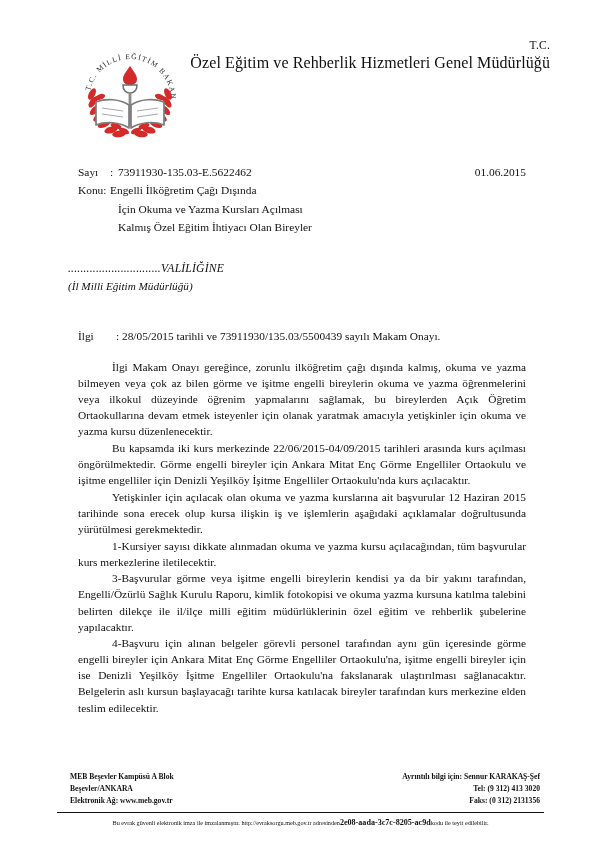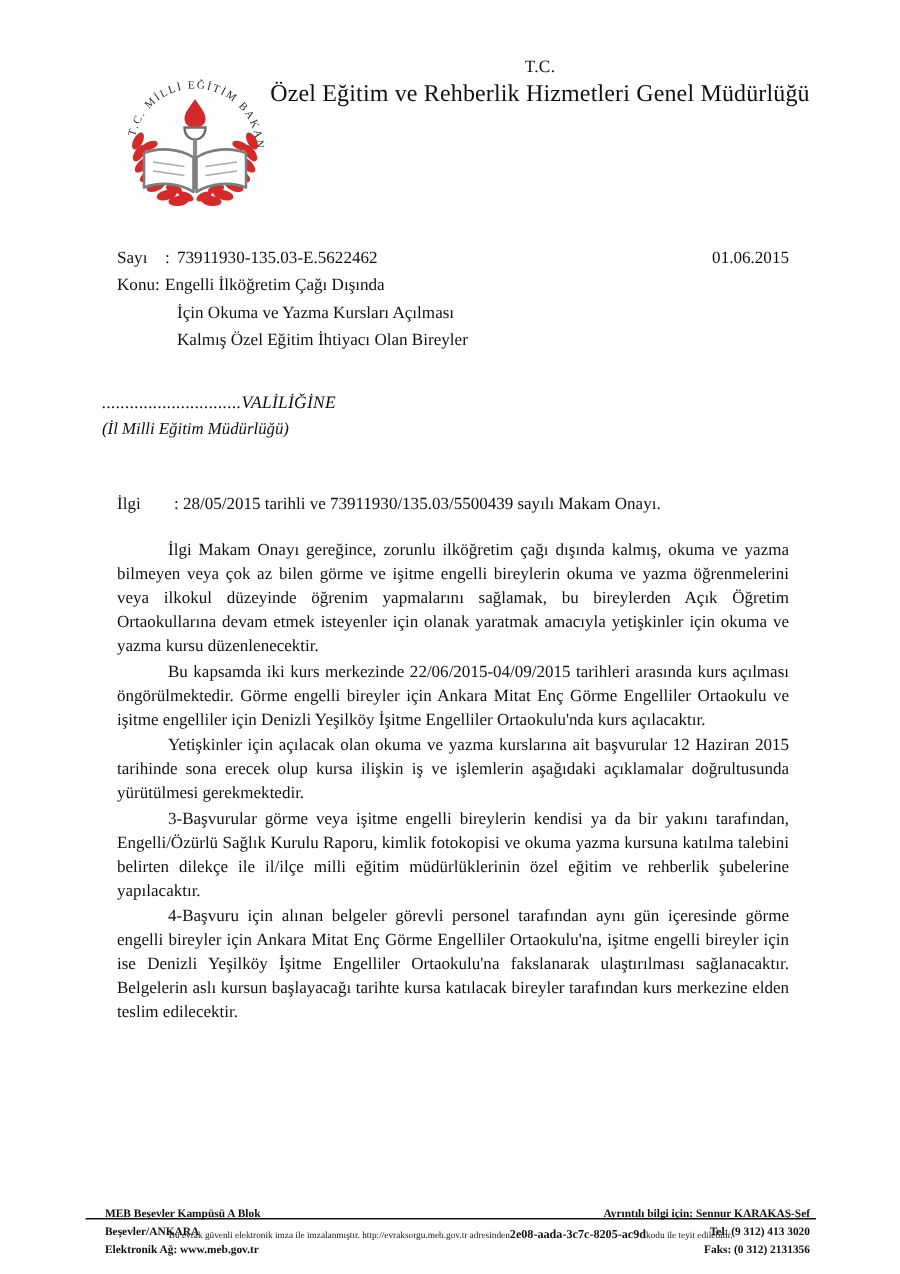--- a/index.html
+++ b/index.html
@@ -36,21 +36,21 @@
     width: 108px;
     height: 108px;
   }
   .logo svg { display: block; width: 108px; height: 108px; }
 
   .header-text {
     position: absolute;
     left: 170px;
     top: 4px;
     width: 380px;
-    text-align: center;
+    text-align: right;
     line-height: 1.27;
   }
   .hdr-tc {
     font-size: 11.5px;
     letter-spacing: 0.2px;
   }
   .hdr-ministry {
     font-size: 13.2px;
     letter-spacing: 0.3px;
   }
@@ -128,21 +128,20 @@
     left: 70px;
     top: 771px;
     width: 470px;
     font-size: 7.6px;
     line-height: 1.55;
     font-weight: bold;
   }
   .footer-cols {
     display: flex;
     justify-content: space-between;
-    margin-top: 32px;
   }
   .foot-left { text-align: left; }
   .foot-right { text-align: right; }
 
   .foot-rule {
     position: absolute;
     left: 57px;
     top: 812px;
     width: 487px;
     border: 0;
@@ -260,20 +259,21 @@
 
   <div class="body-wrap">
     <div class="ilgi-row">
       <span class="ilgi-label">İlgi</span>
       <span class="ilgi-text">: 28/05/2015 tarihli ve 73911930/135.03/5500439 sayılı Makam Onayı.</span>
     </div>
 
     <p class="para">İlgi Makam Onayı gereğince, zorunlu ilköğretim çağı dışında kalmış, okuma ve yazma bilmeyen veya çok az bilen görme ve işitme engelli bireylerin okuma ve yazma öğrenmelerini veya ilkokul düzeyinde öğrenim yapmalarını sağlamak, bu bireylerden Açık Öğretim Ortaokullarına devam etmek isteyenler için olanak yaratmak amacıyla yetişkinler için okuma ve yazma kursu düzenlenecektir.</p>
     <p class="para">Bu kapsamda iki kurs merkezinde 22/06/2015-04/09/2015 tarihleri arasında kurs açılması öngörülmektedir. Görme engelli bireyler için Ankara Mitat Enç Görme Engelliler Ortaokulu ve işitme engelliler için Denizli Yeşilköy İşitme Engelliler Ortaokulu'nda kurs açılacaktır.</p>
     <p class="para">Yetişkinler için açılacak olan okuma ve yazma kurslarına ait başvurular 12 Haziran 2015 tarihinde sona erecek olup kursa ilişkin iş ve işlemlerin aşağıdaki açıklamalar doğrultusunda yürütülmesi gerekmektedir.</p>
+    <p class="para">1-Kursiyer sayısı dikkate alınmadan okuma ve yazma kursu açılacağından, tüm başvurular kurs merkezlerine iletilecektir.</p>
     <p class="para">3-Başvurular görme veya işitme engelli bireylerin kendisi ya da bir yakını tarafından, Engelli/Özürlü Sağlık Kurulu Raporu, kimlik fotokopisi ve okuma yazma kursuna katılma talebini belirten dilekçe ile il/ilçe milli eğitim müdürlüklerinin özel eğitim ve rehberlik şubelerine yapılacaktır.</p>
     <p class="para">4-Başvuru için alınan belgeler görevli personel tarafından aynı gün içeresinde görme engelli bireyler için Ankara Mitat Enç Görme Engelliler Ortaokulu'na, işitme engelli bireyler için ise Denizli Yeşilköy İşitme Engelliler Ortaokulu'na fakslanarak ulaştırılması sağlanacaktır. Belgelerin aslı kursun başlayacağı tarihte kursa katılacak bireyler tarafından kurs merkezine elden teslim edilecektir.</p>
   </div>
 
   <div class="footer">
     <div class="footer-cols">
       <div class="foot-left">
         <div>MEB Beşevler Kampüsü A Blok</div>
         <div>Beşevler/ANKARA</div>
         <div>Elektronik Ağ: www.meb.gov.tr</div>

